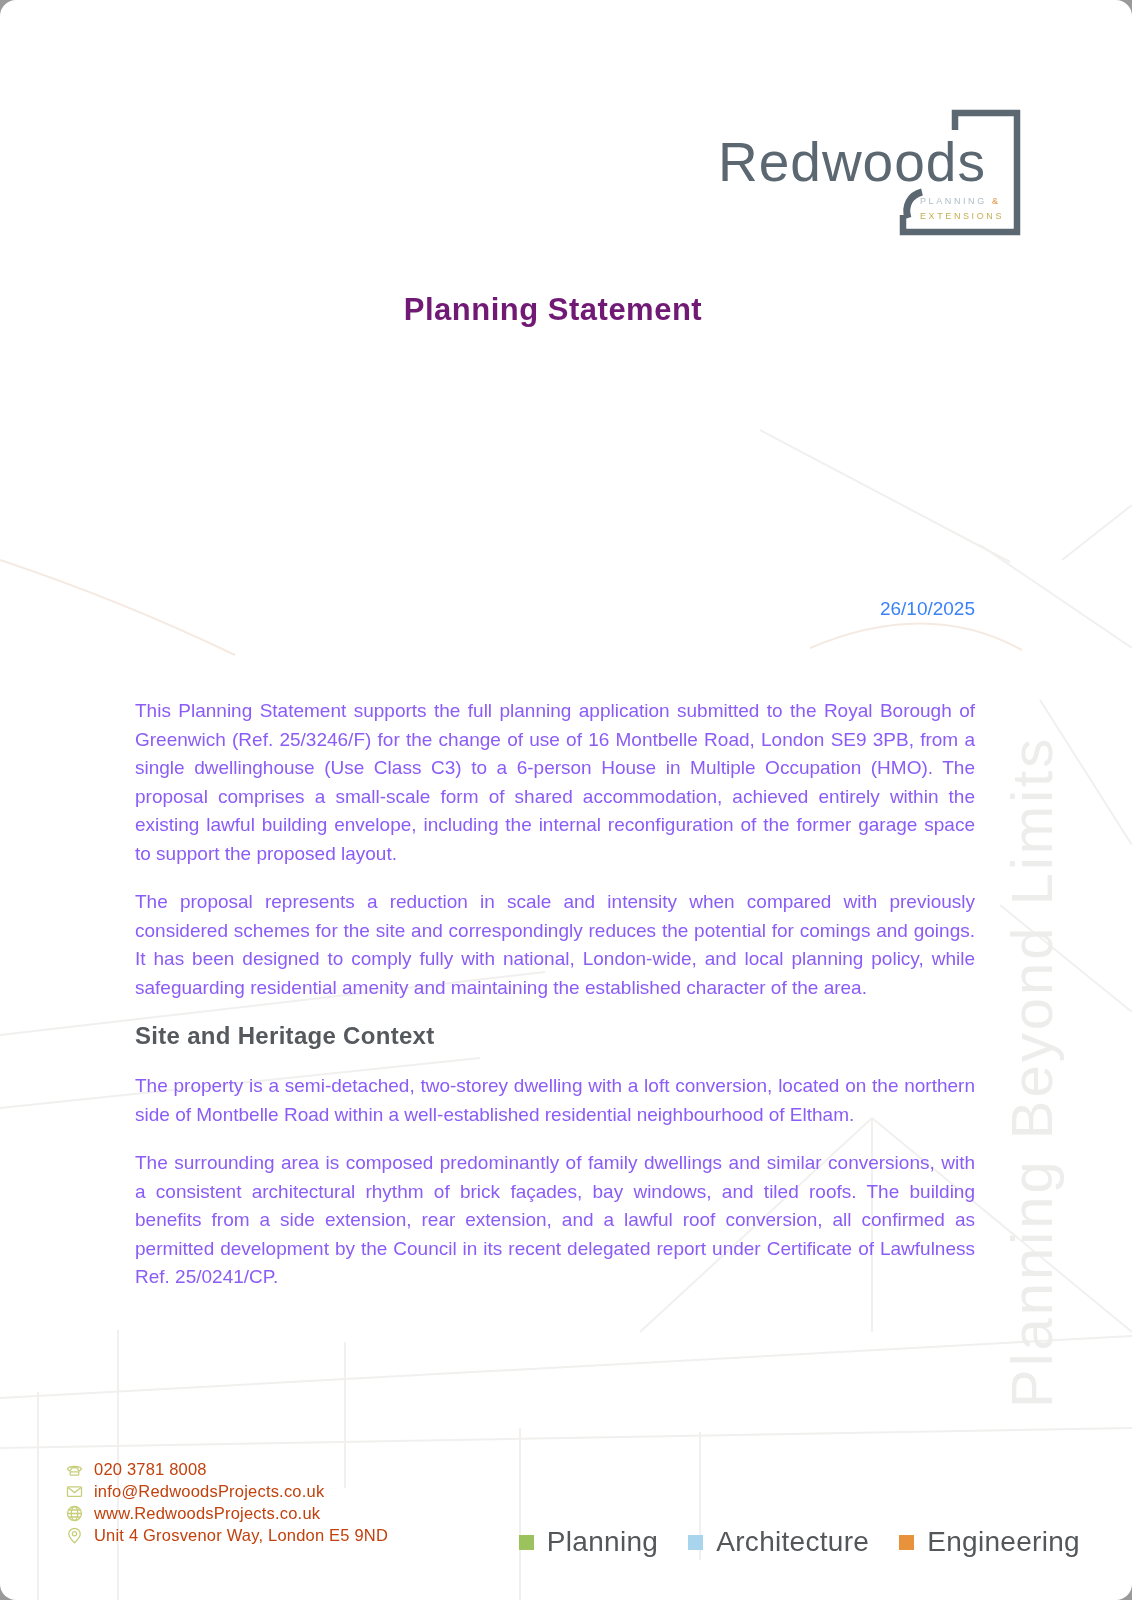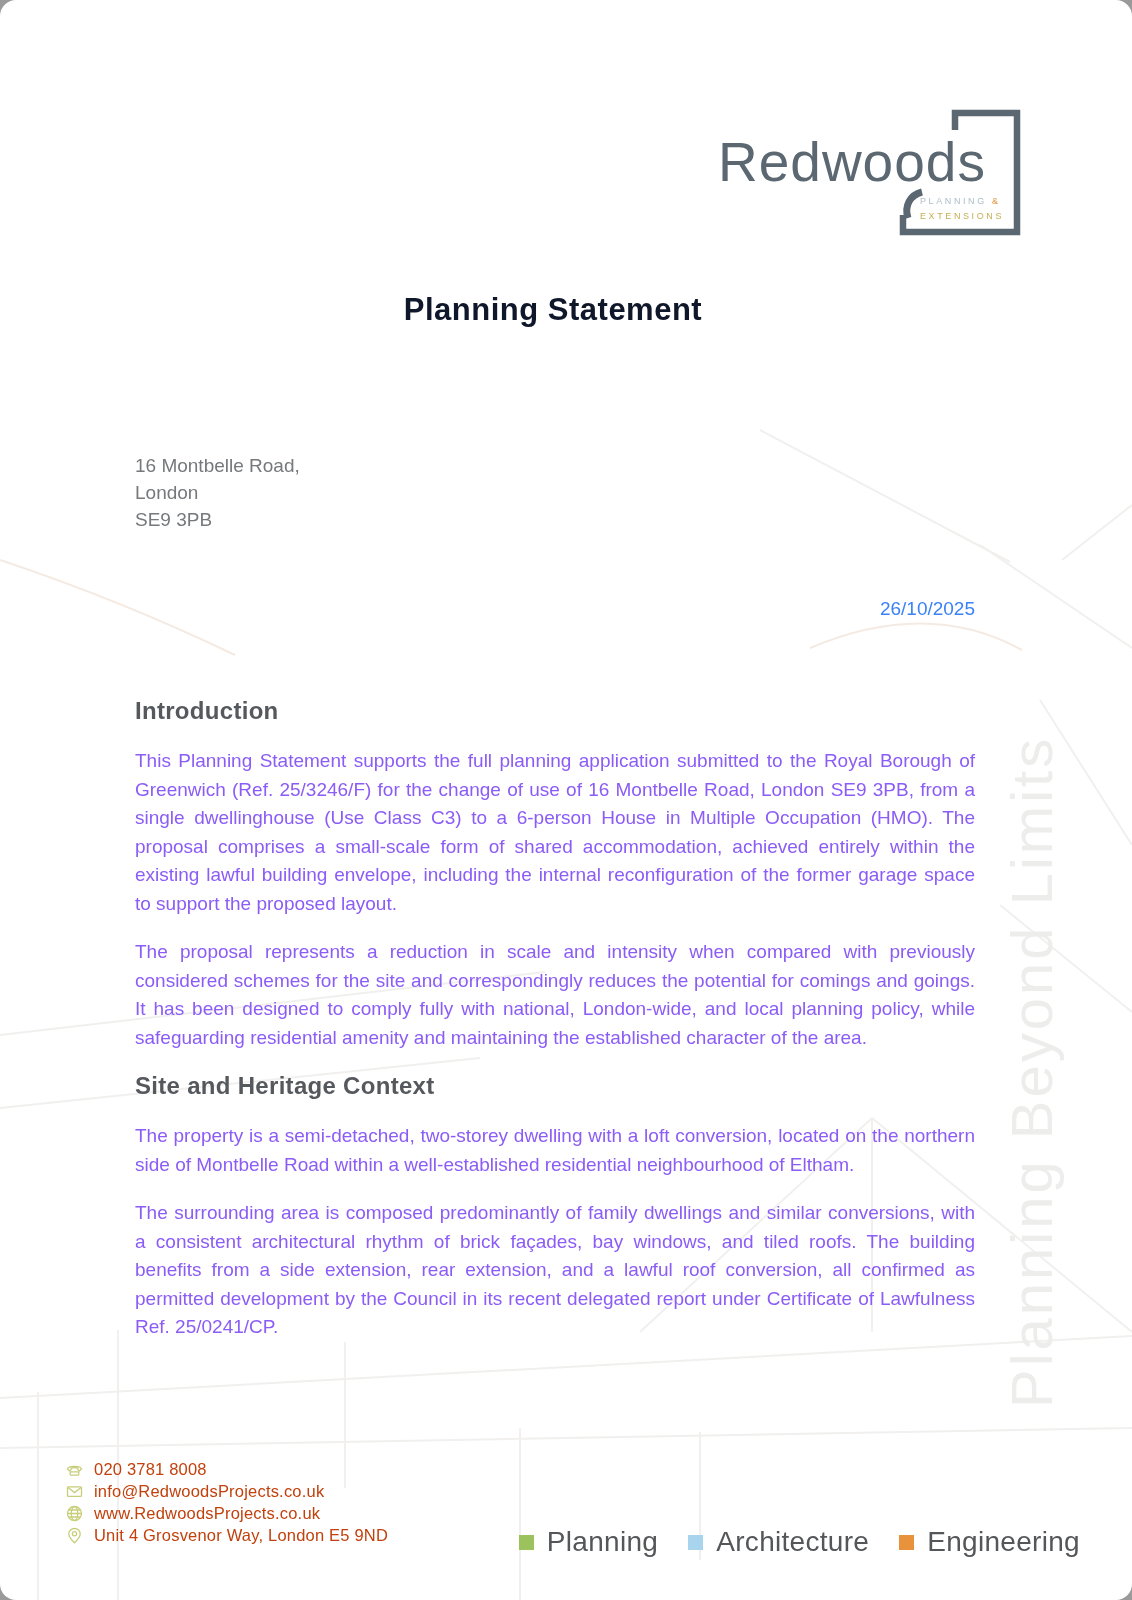--- a/index.html
+++ b/index.html
@@ -37,21 +37,21 @@
   .logo-tagline{
     position:absolute;left:220px;top:98px;
     font-size:9px;font-weight:normal;letter-spacing:2.6px;
     line-height:15px;
   }
   
   .doc-title{
     position:absolute;left:0;top:292px;width:1106px;
     text-align:center;
     font-size:31px;font-weight:bold;letter-spacing:0.5px;
-    color:#0f172a;margin:0;
+    color:#701a75;margin:0;
   }
   .address{
     position:absolute;left:135px;top:452px;
     font-size:19px;line-height:27px;color:#75797c;
   }
   .doc-date{
     position:absolute;left:135px;top:598px;width:840px;
     text-align:right;
     font-size:19px;color:#3b82f6;
   }
@@ -122,31 +122,25 @@
       <div>
         <span style="color: rgb(173, 190, 198);">PLANNING</span>
         <span style="color: rgb(224, 146, 60);">&amp;</span>
       </div>
       <div style="color: rgb(195, 174, 84);">EXTENSIONS</div>
     </div>
   </div>
 
   <h1 class="doc-title">Planning Statement</h1>
 
-  <div class="address">
-    <div>16 Montbelle Road,</div>
-    <div>London</div>
-    <div>SE9 3PB</div>
-  </div>
 
   <div class="doc-date">26/10/2025</div>
 
   <div class="content">
     <div class="section">
-      <h2 class="section-heading">Introduction</h2>
       <p class="para">This Planning Statement supports the full planning application submitted to the Royal Borough of Greenwich (Ref. 25/3246/F) for the change of use of 16 Montbelle Road, London SE9 3PB, from a single dwellinghouse (Use Class C3) to a 6-person House in Multiple Occupation (HMO). The proposal comprises a small-scale form of shared accommodation, achieved entirely within the existing lawful building envelope, including the internal reconfiguration of the former garage space to support the proposed layout.</p>
       <p class="para">The proposal represents a reduction in scale and intensity when compared with previously considered schemes for the site and correspondingly reduces the potential for comings and goings. It has been designed to comply fully with national, London-wide, and local planning policy, while safeguarding residential amenity and maintaining the established character of the area.</p>
     </div>
     <div class="section">
       <h2 class="section-heading">Site and Heritage Context</h2>
       <p class="para">The property is a semi-detached, two-storey dwelling with a loft conversion, located on the northern side of Montbelle Road within a well-established residential neighbourhood of Eltham.</p>
       <p class="para">The surrounding area is composed predominantly of family dwellings and similar conversions, with a consistent architectural rhythm of brick façades, bay windows, and tiled roofs. The building benefits from a side extension, rear extension, and a lawful roof conversion, all confirmed as permitted development by the Council in its recent delegated report under Certificate of Lawfulness Ref. 25/0241/CP.</p>
     </div>
   </div>
 

